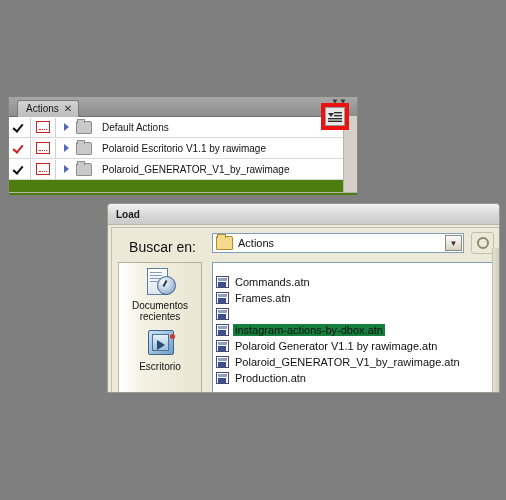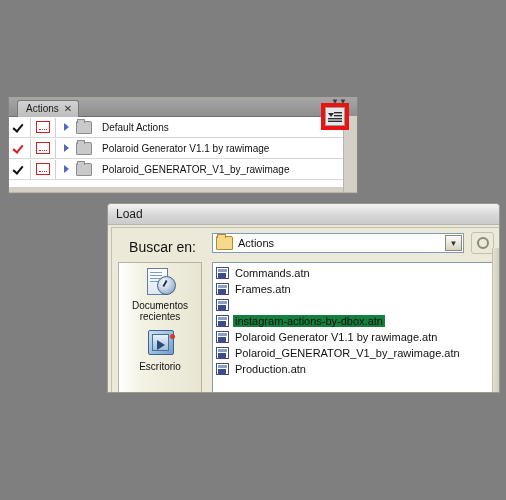--- a/index.html
+++ b/index.html
@@ -88,22 +88,22 @@
     height: 19px;
     background: #e8e8e8;
     border: 1px solid #9a9a9a;
     box-sizing: border-box;
     display: flex;
     align-items: center;
     justify-content: center;
     z-index: 6;
   }
   #panel-rows {
-    background: #ffffff;
-    height: 70px;
+    background: #4d7c0f;
+    height: 78px;
     overflow: hidden;
     position: relative;
   }
   .action-row {
     display: flex;
     align-items: center;
     height: 20px;
     border-bottom: 1px solid #d8d8d8;
     background: #ffffff;
     font-size: 10px;
@@ -236,22 +236,22 @@
     overflow: hidden;
   }
   #load-titlebar {
     height: 20px;
     background: linear-gradient(#f3f3f3, #d7d7d7 55%, #cbcbcb);
     border-bottom: 1px solid #b5b5ad;
     border-radius: 3px 3px 0 0;
     display: flex;
     align-items: center;
     padding-left: 8px;
-    font-size: 12px;
-    font-weight: normal;
+    font-size: 10px;
+    font-weight: bold;
     color: #1c1c1c;
   }
   #load-body {
     position: absolute;
     left: 3px;
     top: 23px;
     right: 0px;
     bottom: 0;
     background: #ece9d8;
     border: 1px solid #c3c0b0;
@@ -457,21 +457,21 @@
     left: 100px;
     top: 34px;
     right: 0px;
     bottom: 0;
     background: #ffffff;
     border: 1px solid #7f9db9;
     border-right: none;
     border-bottom: none;
     box-sizing: border-box;
     overflow: hidden;
-    padding-top: 2px;
+    padding-top: 11px;
   }
   .file-row {
     display: flex;
     align-items: center;
     height: 16px;
     padding-left: 3px;
     gap: 4px;
     font-size: 11px;
     color: #111;
   }
@@ -568,21 +568,21 @@
       </div>
       <div class="cell-dlg">
         <span class="dlg-box"></span>
       </div>
       <div class="cell-arrow">
         <span class="tri"></span>
       </div>
       <div class="cell-folder">
         <span class="folder-ico"></span>
       </div>
-      <div class="row-label">Polaroid Generator V1.1 by rawimage</div>
+      <div class="row-label">Polaroid Escritorio V1.1 by rawimage</div>
     </div>
 
     <div class="action-row">
       <div class="cell-check">
         <span class="ck" style="color:#111111"></span>
       </div>
       <div class="cell-dlg">
         <span class="dlg-box"></span>
       </div>
       <div class="cell-arrow">

